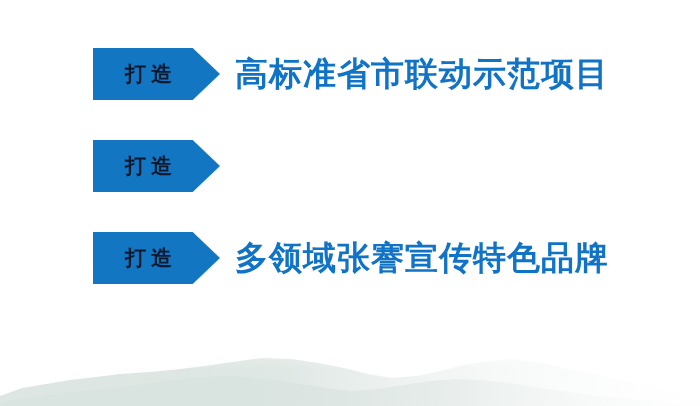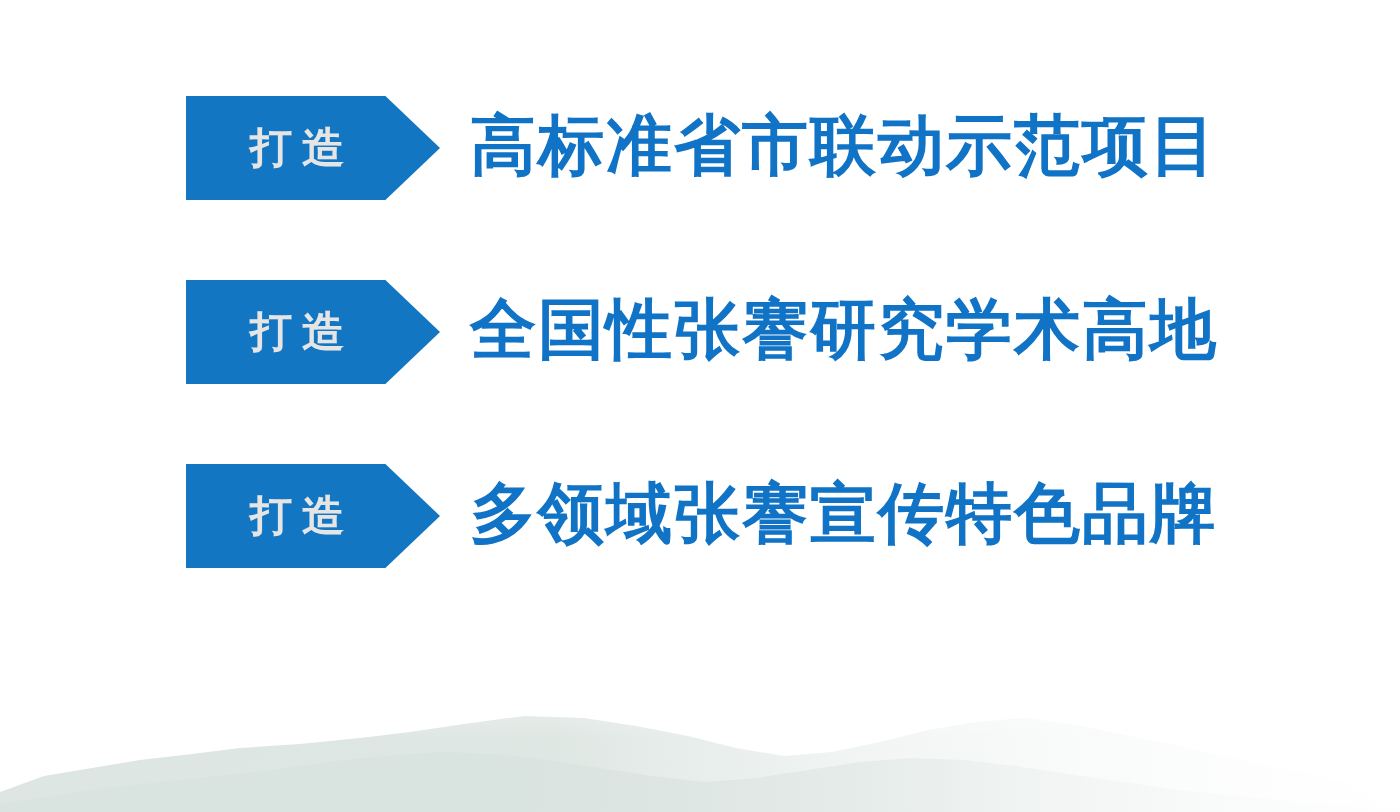--- a/index.html
+++ b/index.html
@@ -63,21 +63,21 @@
     height: 52px;
     flex: 0 0 auto;
     display: flex;
     align-items: center;
     justify-content: center;
     background: #1276C3;
     clip-path: polygon(0 0, 78.5% 0, 100% 50%, 78.5% 100%, 0 100%);
     -webkit-clip-path: polygon(0 0, 78.5% 0, 100% 50%, 78.5% 100%, 0 100%);
   }
   .badge-label {
-    color: #e5e5e5;
+    color: #0f172a;
     font-size: 21px;
     font-weight: bold;
     letter-spacing: 5px;
     text-indent: 5px;
     line-height: 1;
     margin-right: 16px;
     white-space: nowrap;
   }
 
   
@@ -103,21 +103,20 @@
       <div class="badge">
         <span class="badge-label">打造</span>
       </div>
       <div class="headline">高标准省市联动示范项目</div>
     </div>
 
     <div class="row row-2">
       <div class="badge">
         <span class="badge-label">打造</span>
       </div>
-      <div class="headline">全国性张謇研究学术高地</div>
     </div>
 
     <div class="row row-3">
       <div class="badge">
         <span class="badge-label">打造</span>
       </div>
       <div class="headline">多领域张謇宣传特色品牌</div>
     </div>
 
   </div>

